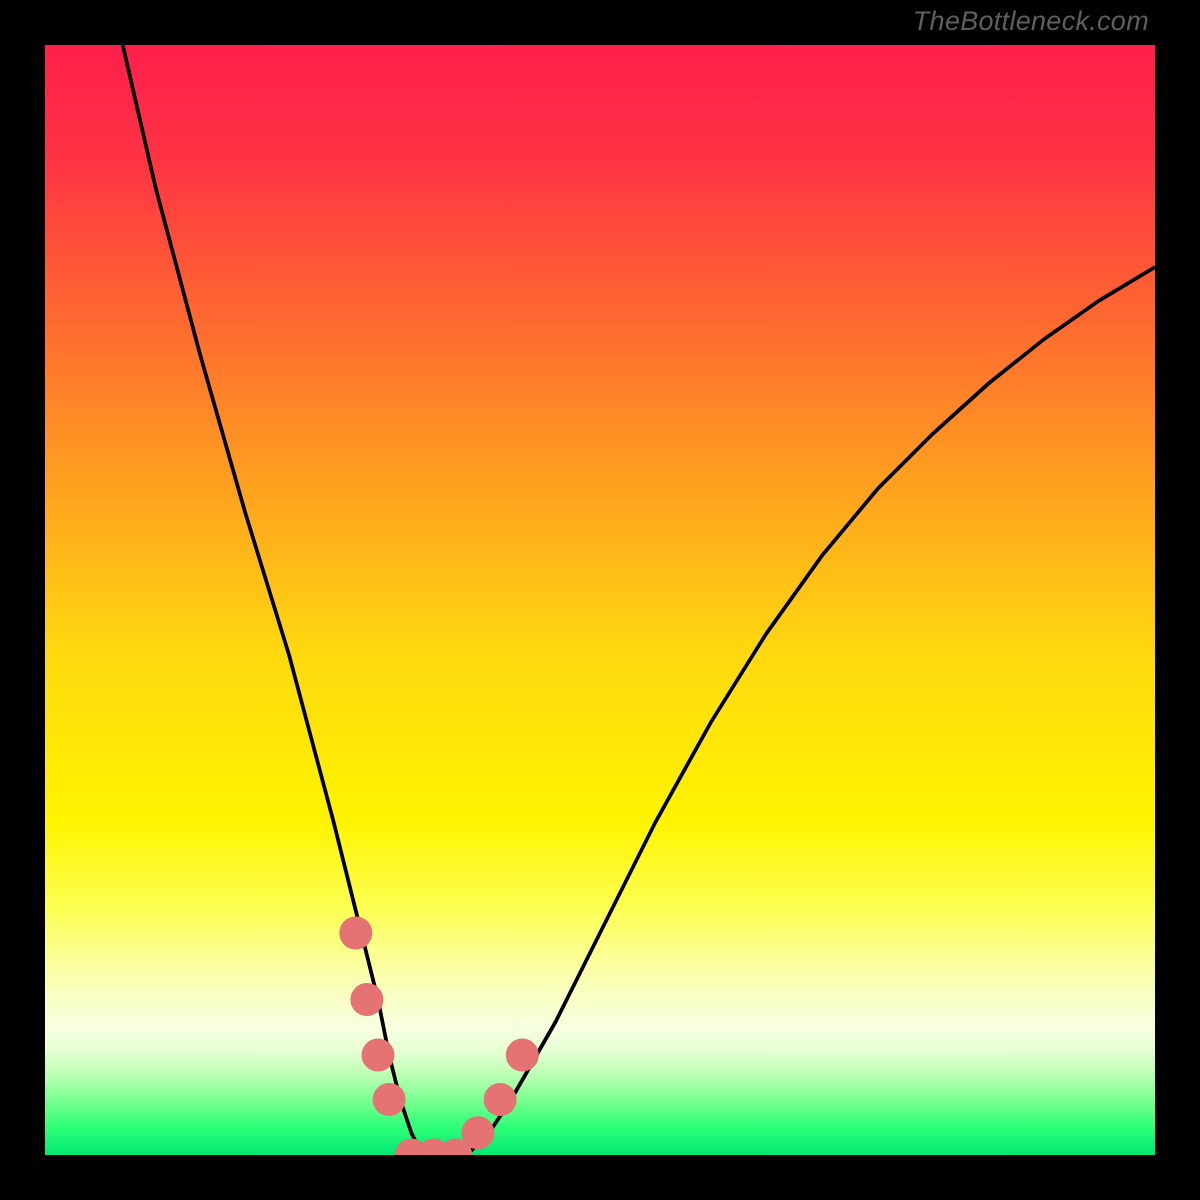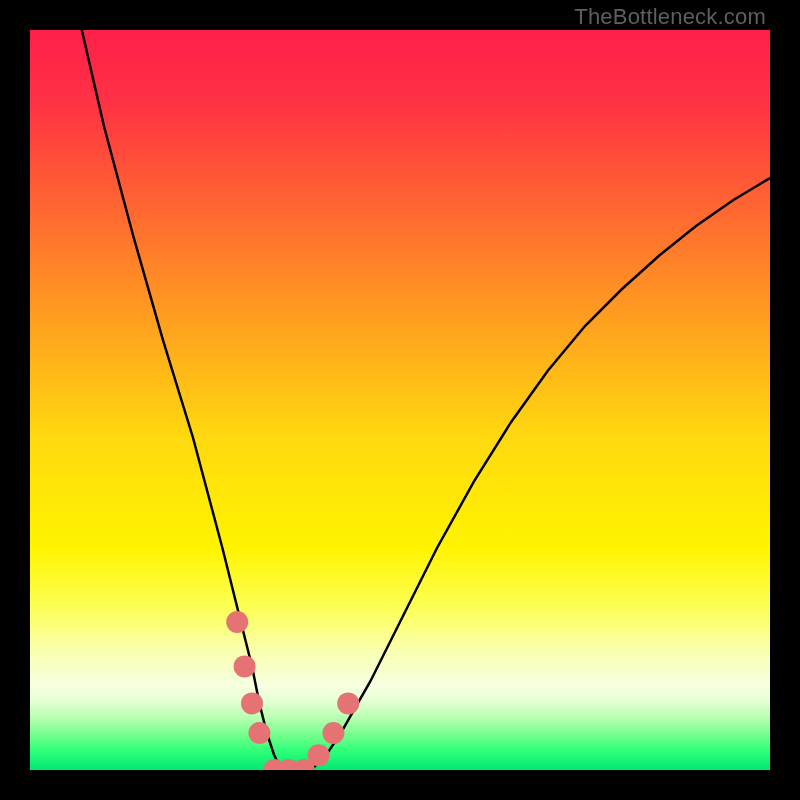--- a/index.html
+++ b/index.html
@@ -16,24 +16,25 @@
   }
   .frame.top    { top: 0; left: 0; width: 800px; height: 30px; }
   .frame.bottom { bottom: 0; left: 0; width: 800px; height: 30px; }
   .frame.left   { top: 0; left: 0; width: 30px; height: 800px; }
   .frame.right  { top: 0; right: 0; width: 30px; height: 800px; }
   .watermark {
     position: absolute;
     top: 4px;
     right: 34px;
     font-family: Arial, Helvetica, sans-serif;
-    font-size: 22px;
+    font-size: 18px;
     color: #5f5f5f;
     letter-spacing: 0.2px;
     z-index: 5;
+    font-style: italic;
   }
   svg.plot {
     position: absolute;
     top: 30px;
     left: 30px;
     width: 740px;
     height: 740px;
   }
 </style>
 </head>

